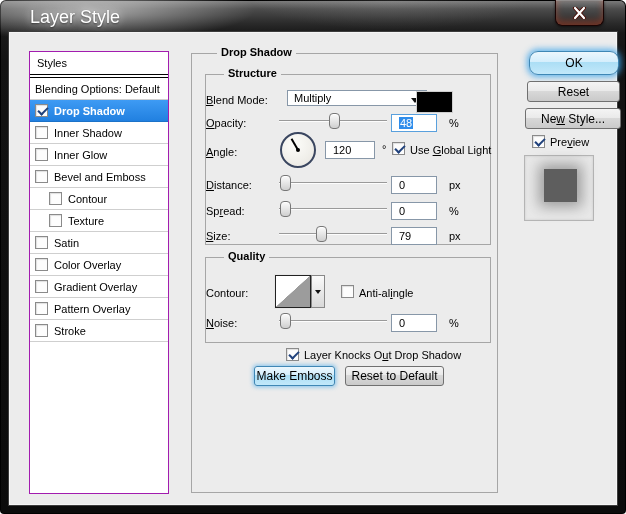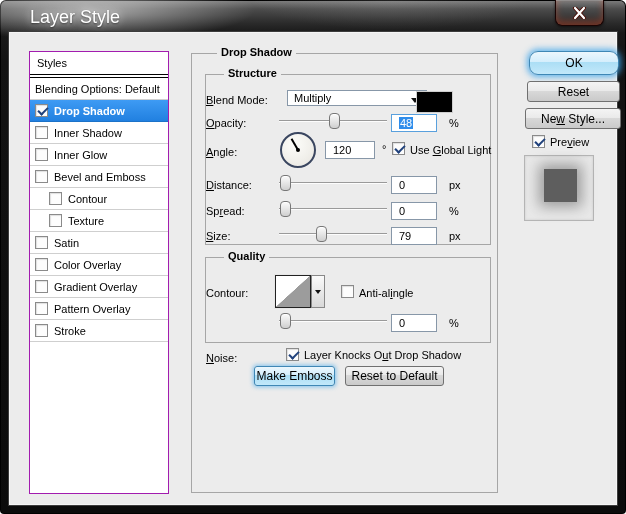--- a/index.html
+++ b/index.html
@@ -229,21 +229,21 @@
         <span class="gtitle" style="left:18px;">Quality</span>
 
         <span class="lblr" style="top:29px;">Contour:</span>
         <div class="cthumb" style="left:69px;top:17px;"></div>
         <div class="carrow" style="left:105px;top:17px;">
           <span class="arr"></span>
         </div>
         <span class="cb" style="position:absolute;left:135px;top:27px;"></span>
         <span class="txt" style="left:153px;top:29px;"><span>Anti-al</span><u>i</u><span>ngle</span></span>
 
-        <span class="lblr" style="top:59px;margin-top:35px;"><span></span><u>N</u><span>oise:</span></span>
+        <span class="lblr" style="top:59px;"><span></span><u>N</u><span>oise:</span></span>
         <div class="sld" style="left:73px;top:55px;">
           <span class="track"></span>
           <span class="thumb" style="left:1px;"></span>
         </div>
         <div class="fld" style="left:185px;top:56px;">
           <span>0</span>
         </div>
         <span class="txt" style="left:243px;top:59px;">%</span>
       </div>
 

